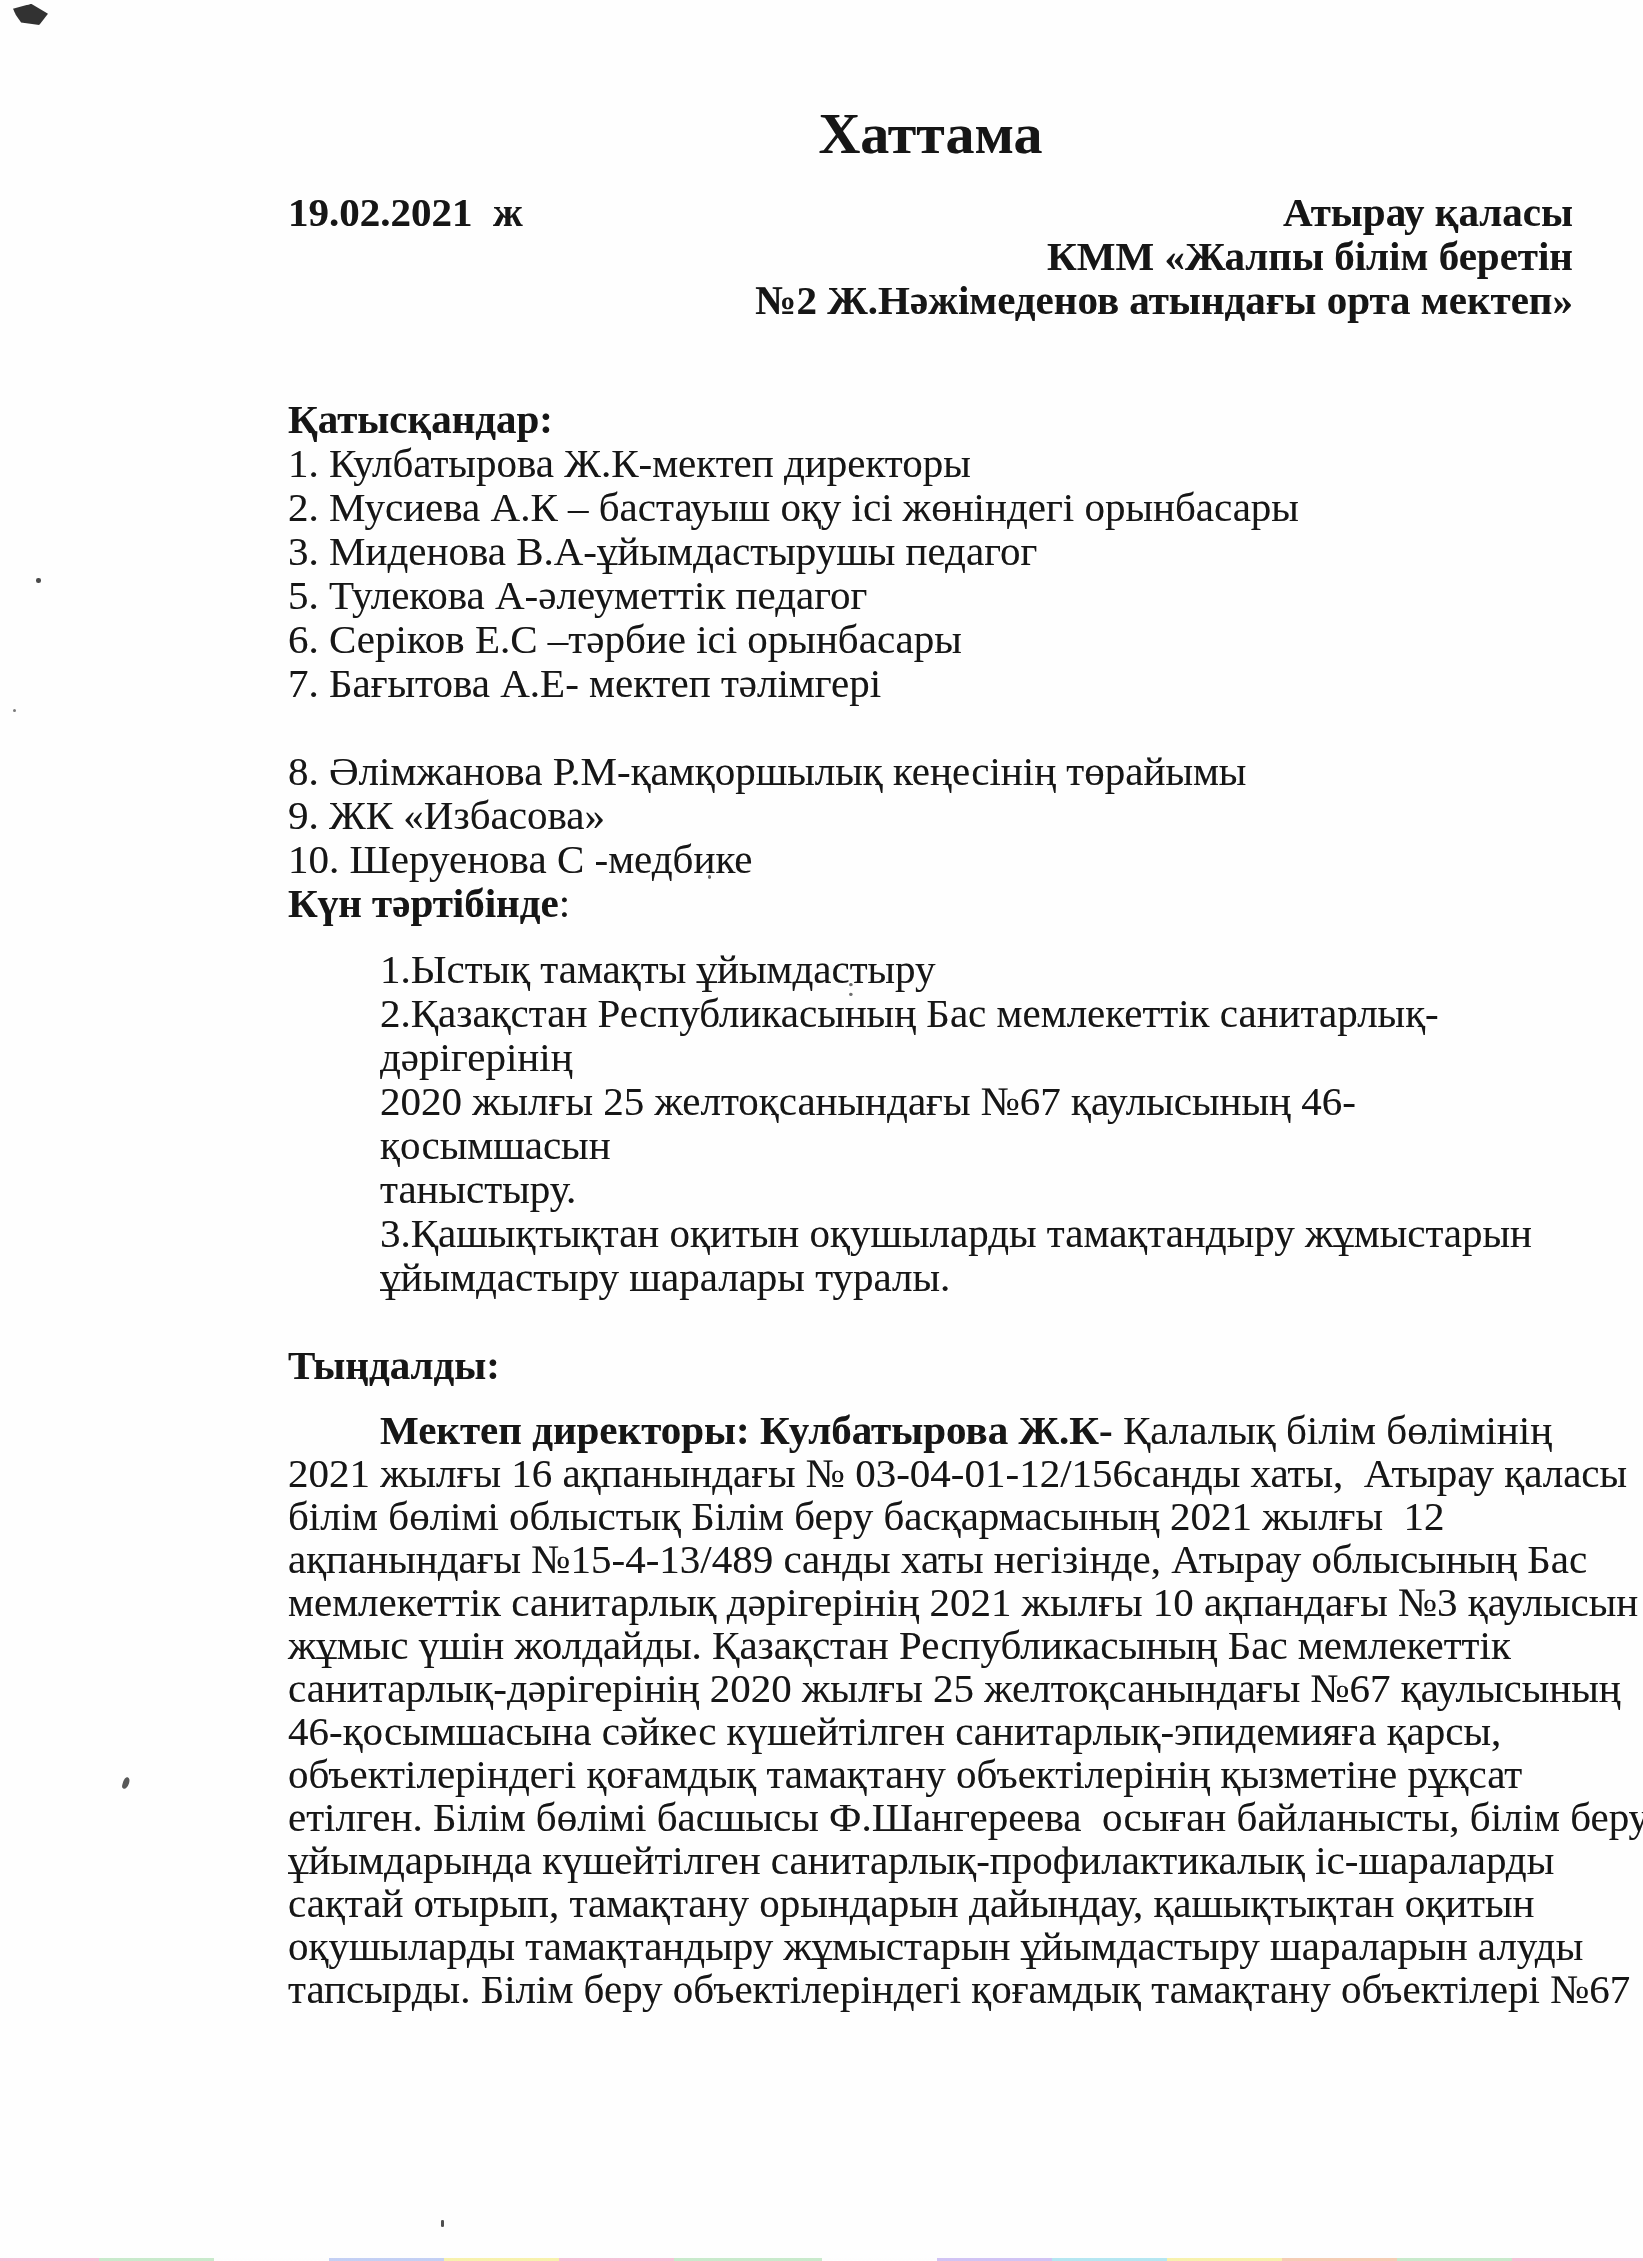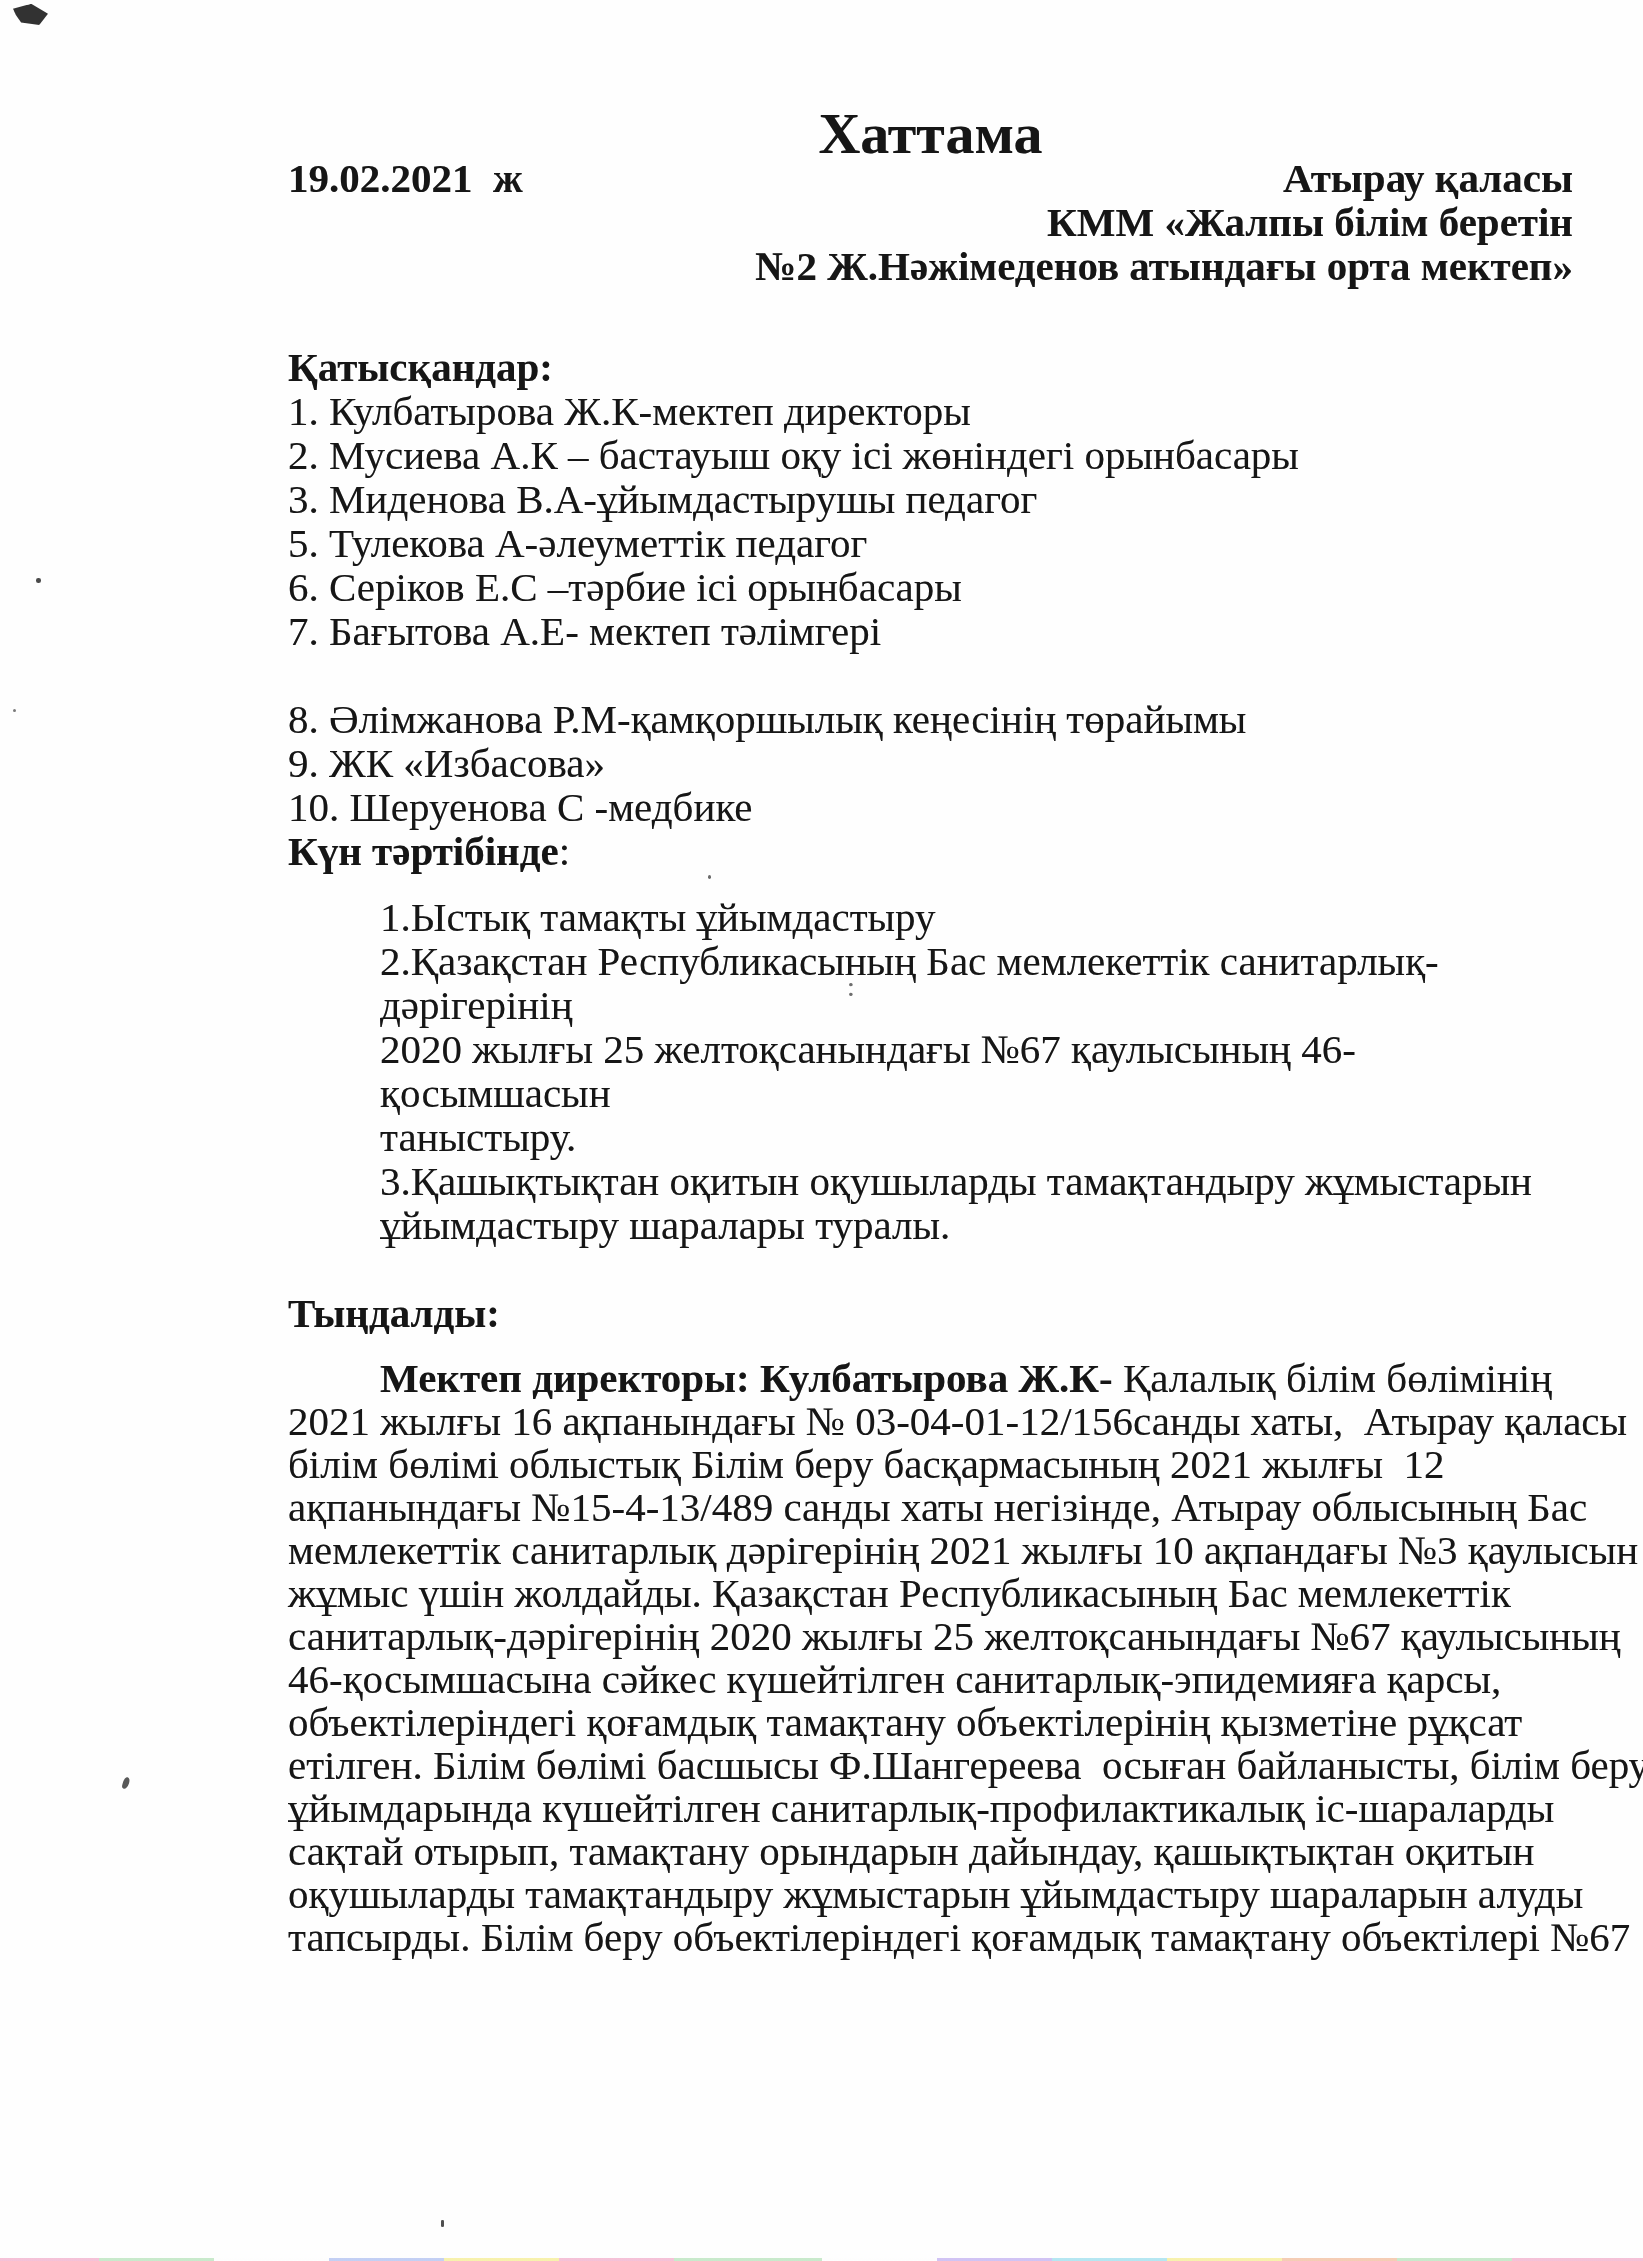--- a/index.html
+++ b/index.html
@@ -16,25 +16,25 @@
   .content {
     position:absolute; left:288px; top:0; width:1285px;
   }
   .line { font-size:41px; line-height:44px; white-space:pre-wrap; }
   .b { font-weight:bold; }
   .doc-title {
     margin-top:111px; text-align:center;
     font-weight:bold; font-size:58px; line-height:45px;
   }
   .head-row {
-    display:flex; justify-content:space-between; align-items:flex-start;
+    margin-top:34px; display:flex; justify-content:space-between; align-items:flex-start;
   }
   .date-line { font-weight:bold; white-space:pre; }
   .org-block { text-align:right; font-weight:bold; }
-  .participants-heading { margin-top:57px; font-weight:bold; }
+  .participants-heading { margin-top:75px; font-weight:bold; }
   .admin-heading { font-weight:bold; }
   .gap-above { margin-top:44px; }
   .agenda-heading { font-weight:bold; }
   .agenda-heading .colon { font-weight:normal; }
   .agenda-block { margin-top:22px; margin-left:92px; }
   .heard-heading { margin-top:44px; font-weight:bold; }
   .speech-block { margin-top:22px; }
   .pline { font-size:41px; line-height:43px; white-space:pre; }
   .pline.indent { padding-left:92px; }
   

